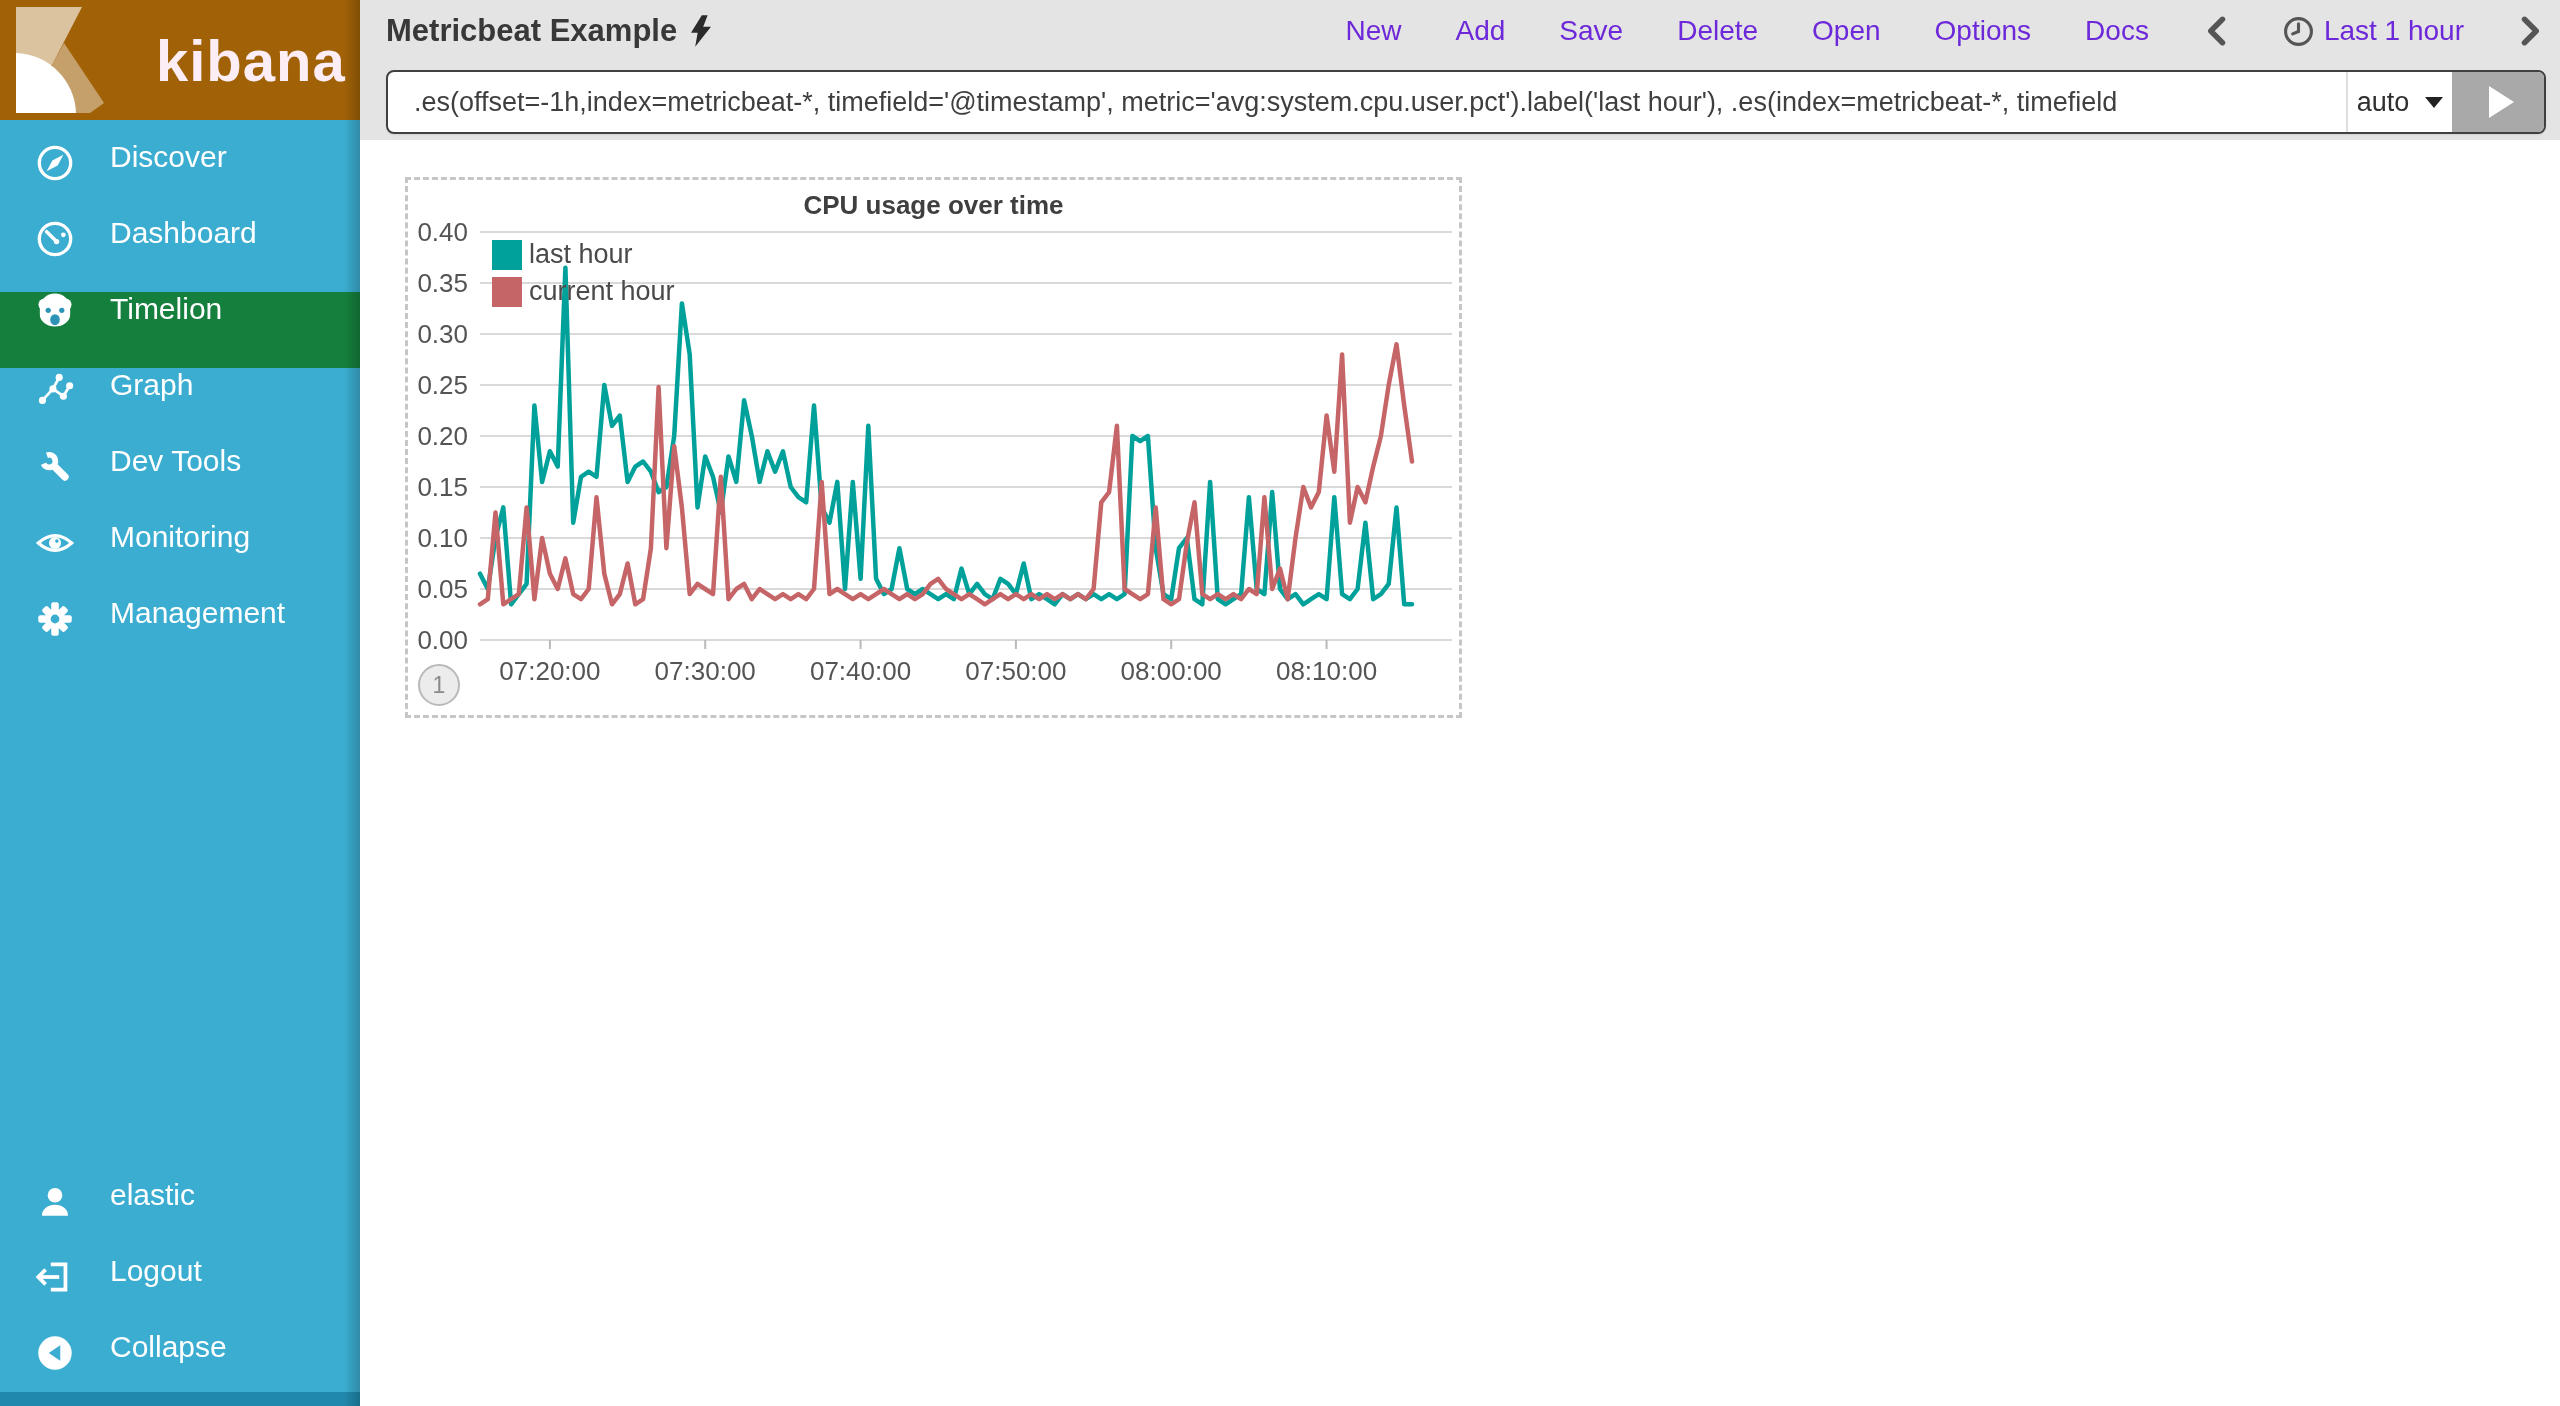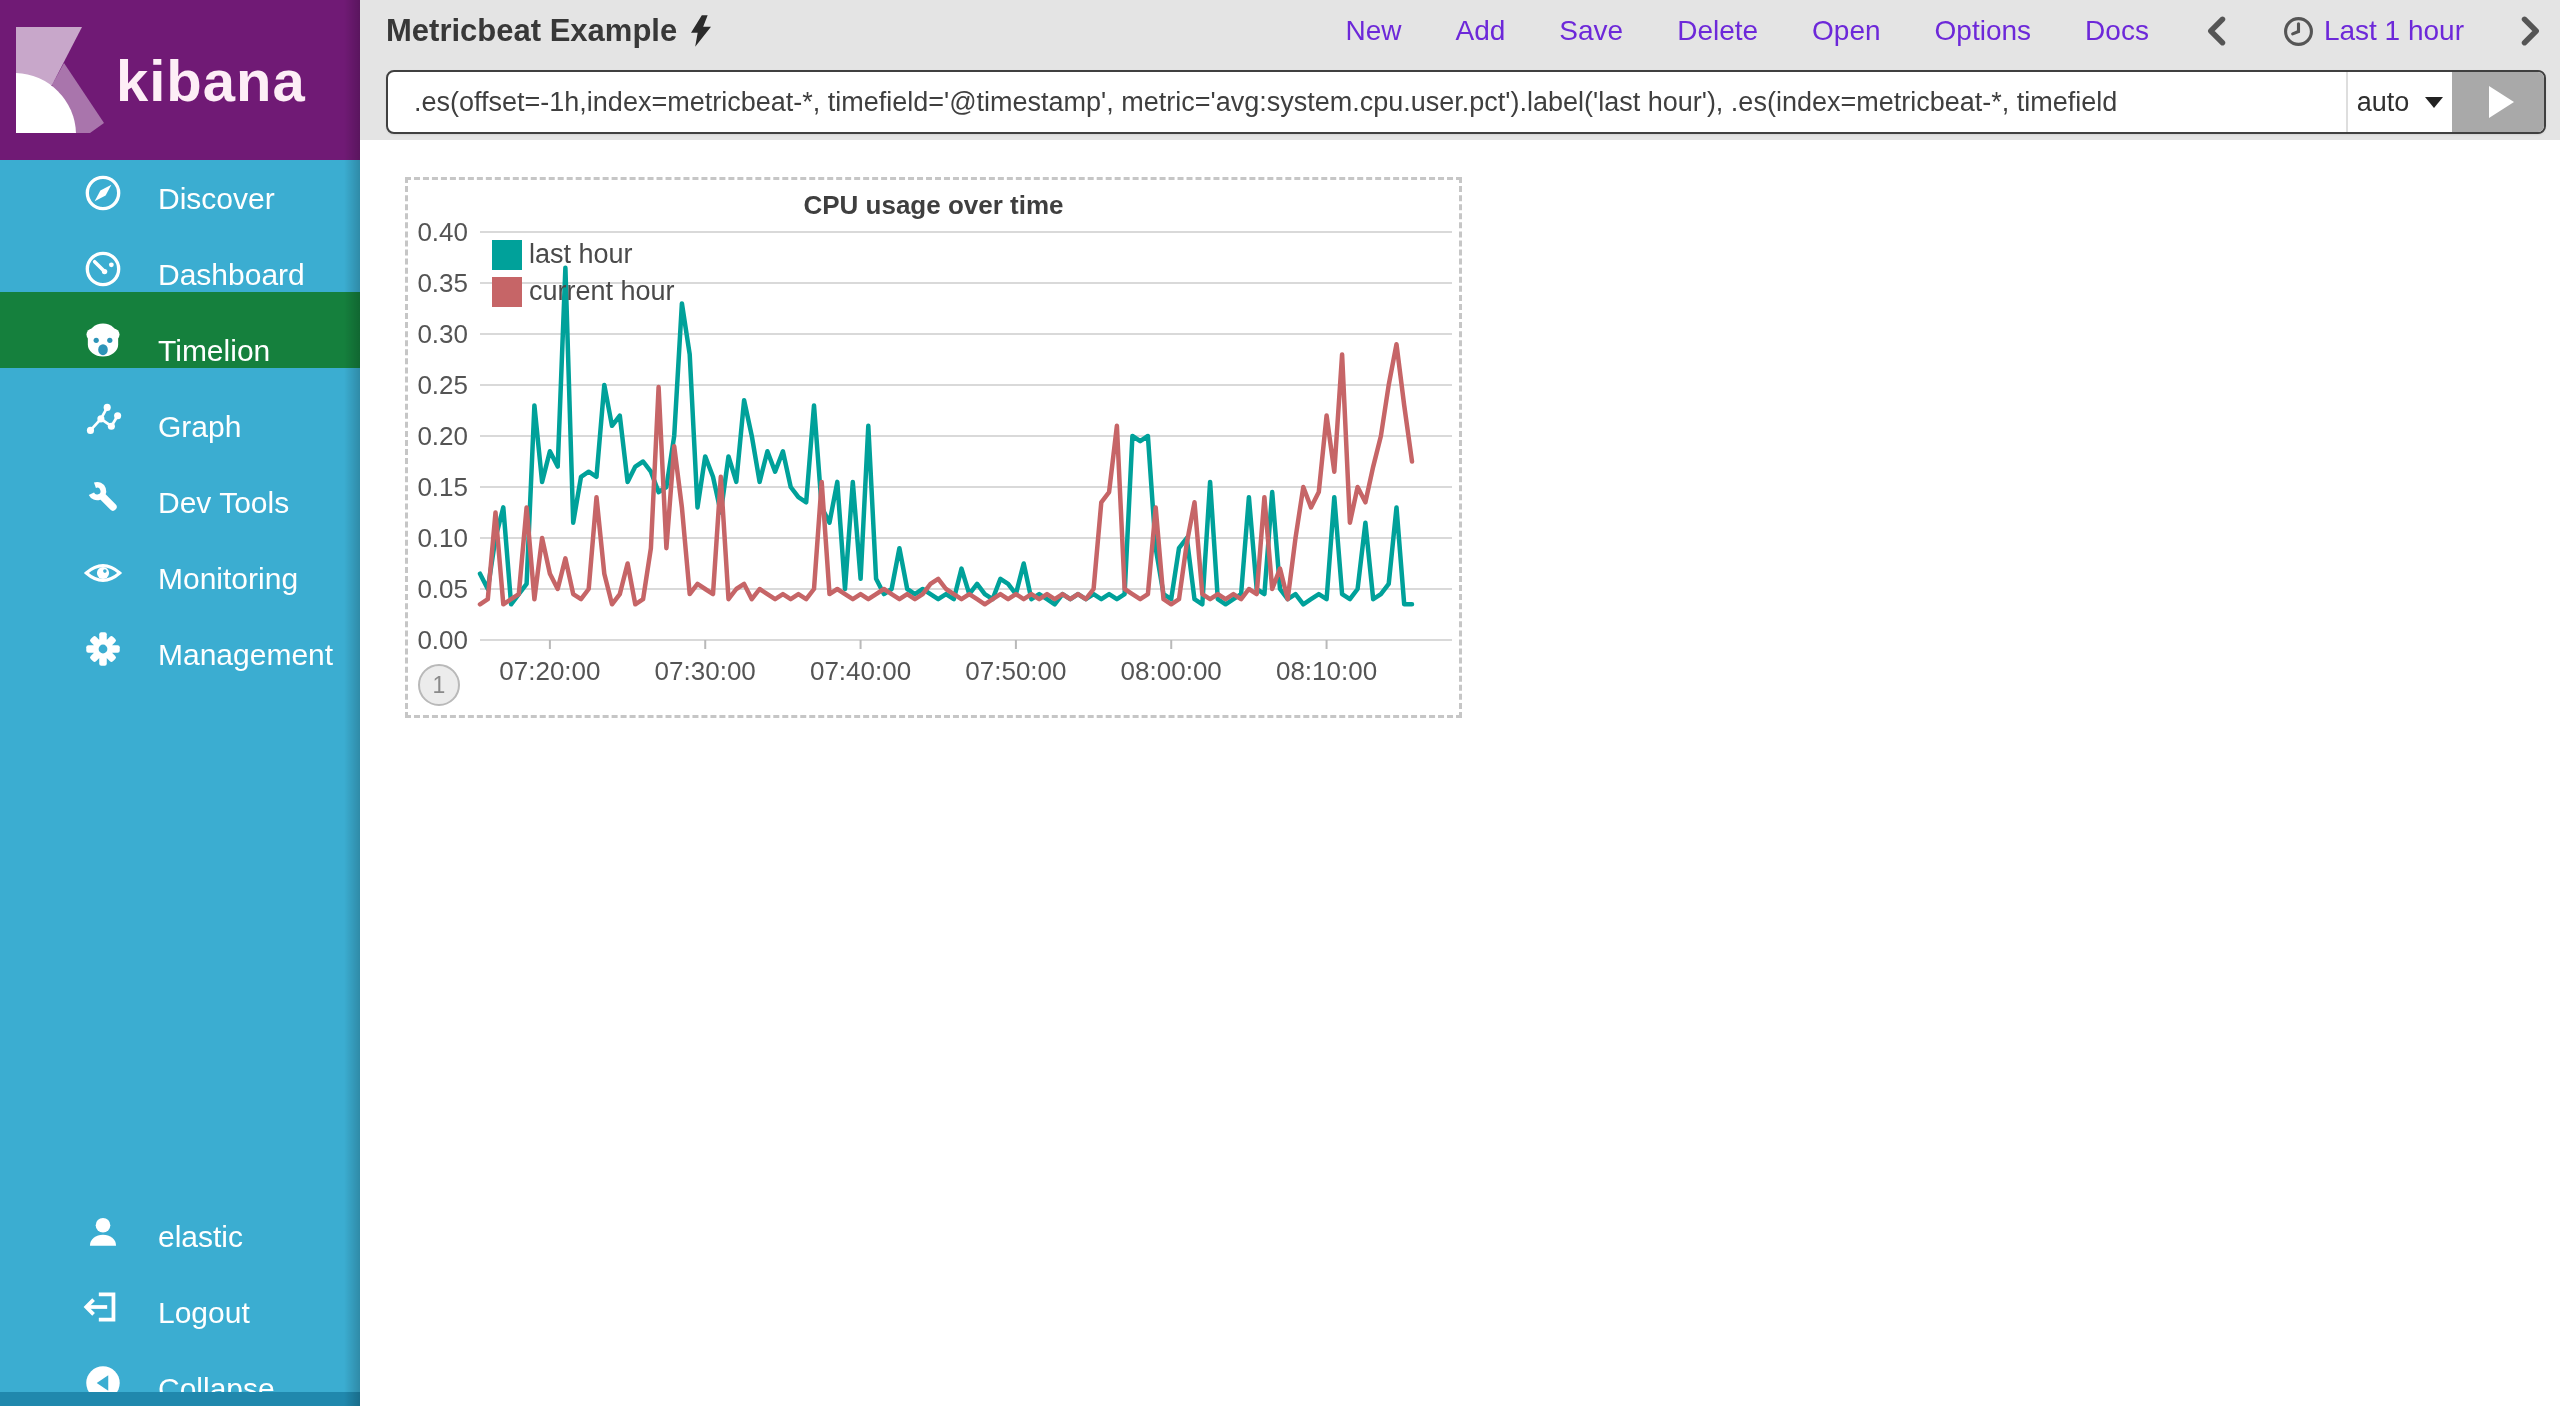--- a/index.html
+++ b/index.html
@@ -3,24 +3,24 @@
 <meta charset="utf-8">
 <style>
   * { margin:0; padding:0; box-sizing:border-box; }
   html,body { width:2560px; height:1406px; background:#ffffff;
               font-family:"Liberation Sans", sans-serif; overflow:hidden; position:relative; }
 
   
   .sidebar { position:absolute; left:0; top:0; width:360px; height:1406px; background:#3badd1; }
   .sidebar::after { content:''; position:absolute; right:0; top:0; bottom:0; width:16px;
                     background:linear-gradient(to right, rgba(0,0,0,0), rgba(0,0,0,0.20)); pointer-events:none; }
-  .logo { height:160px; background:#701a75; display:flex; align-items:center; padding-left:16px; cursor:pointer; }
+  .logo { height:120px; background:#a16207; display:flex; align-items:center; padding-left:16px; cursor:pointer;gap:40px; }
   .logo-text { color:#fdeef6; font-size:58px; font-weight:bold; letter-spacing:1px; margin-left:12px; }
   .nav { position:absolute; top:140px; left:0; right:0; }
-  .nav-item { height:76px; display:flex; align-items:flex-end; color:#ffffff; font-size:30px; cursor:pointer;padding-left:48px; }
+  .nav-item { height:76px; display:flex; align-items:flex-start; color:#ffffff; font-size:30px; cursor:pointer; }
   .nav-item.active { background:#15803d; }
   .nav-icon { width:110px; display:flex; justify-content:center; align-items:center; flex:none; }
   .nav-footer { position:absolute; top:1178px; left:0; right:0; }
   .sidebar-bottom-strip { position:absolute; bottom:0; left:0; right:0; height:14px; background:#2088ad; }
 
   
   .topbar { position:absolute; left:360px; top:0; right:0; height:140px; background:#e4e4e4; }
   .toolbar-row { display:flex; align-items:center; height:62px; padding:0 16px 0 26px; }
   .sheet-title { display:flex; align-items:center; gap:14px; font-size:31px; font-weight:bold; color:#383838; }
   .toolbar-menu { margin-left:auto; display:flex; align-items:center; gap:54px; font-size:28px; color:#6d28d9;justify-content:flex-end; }

